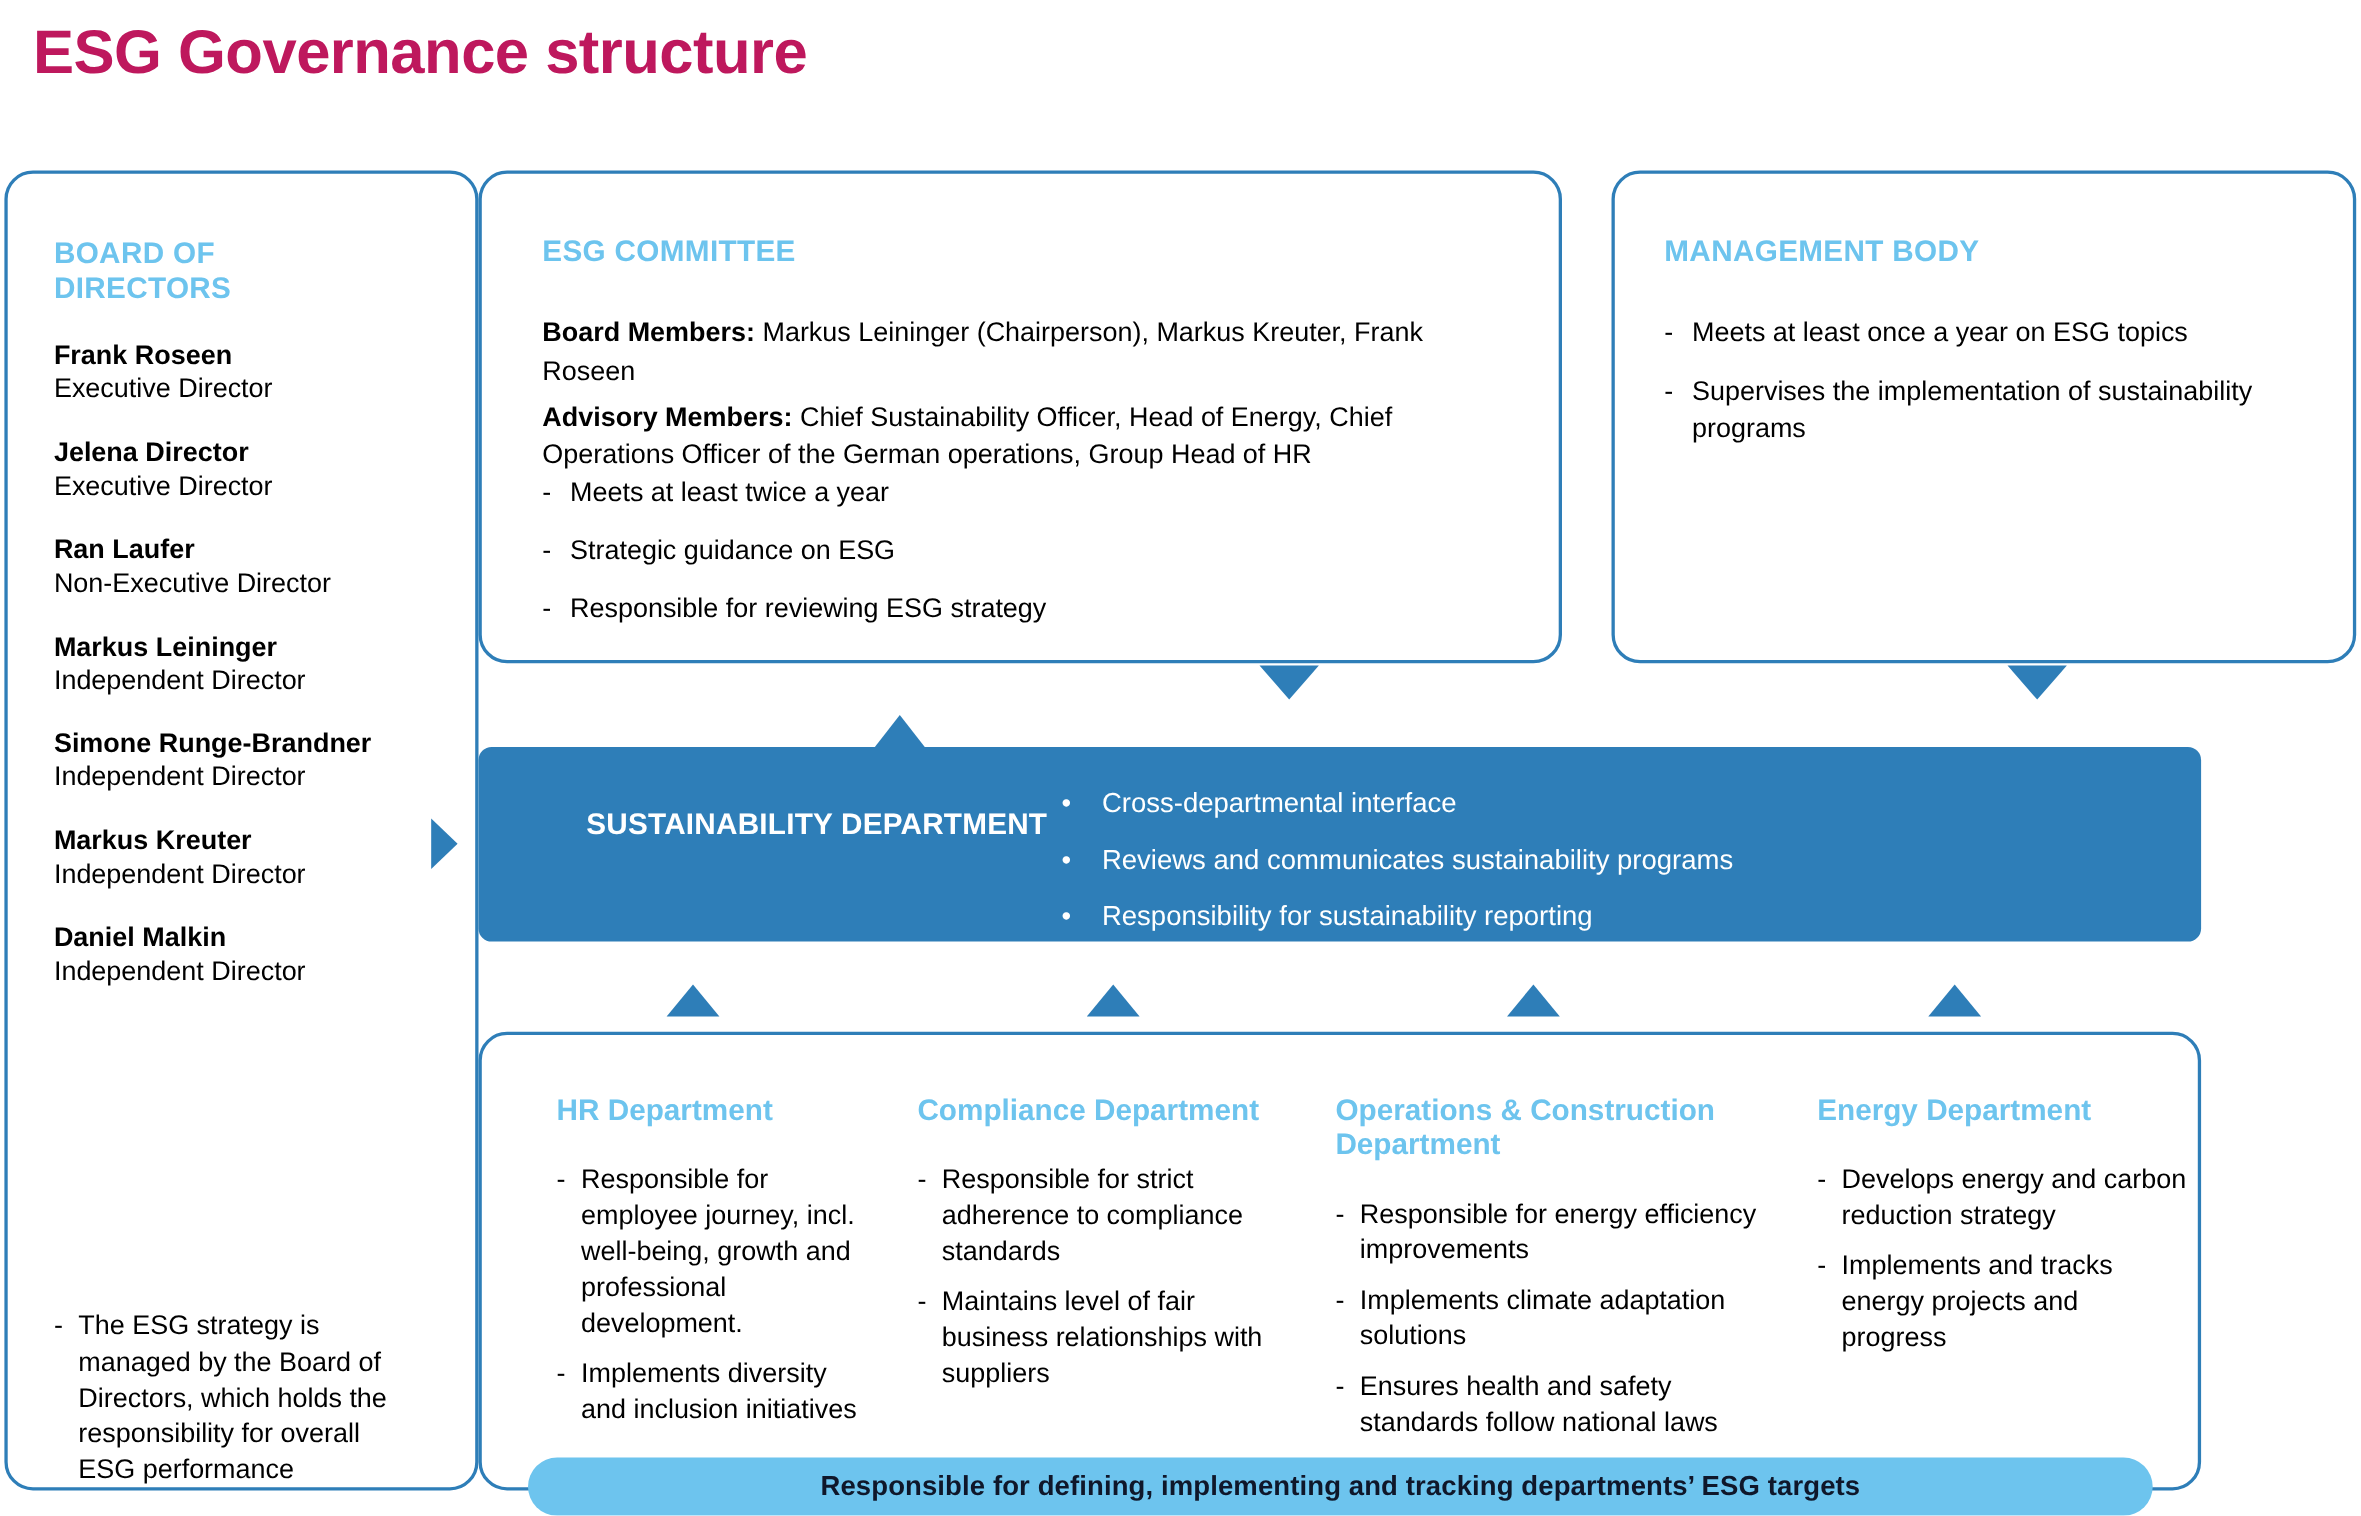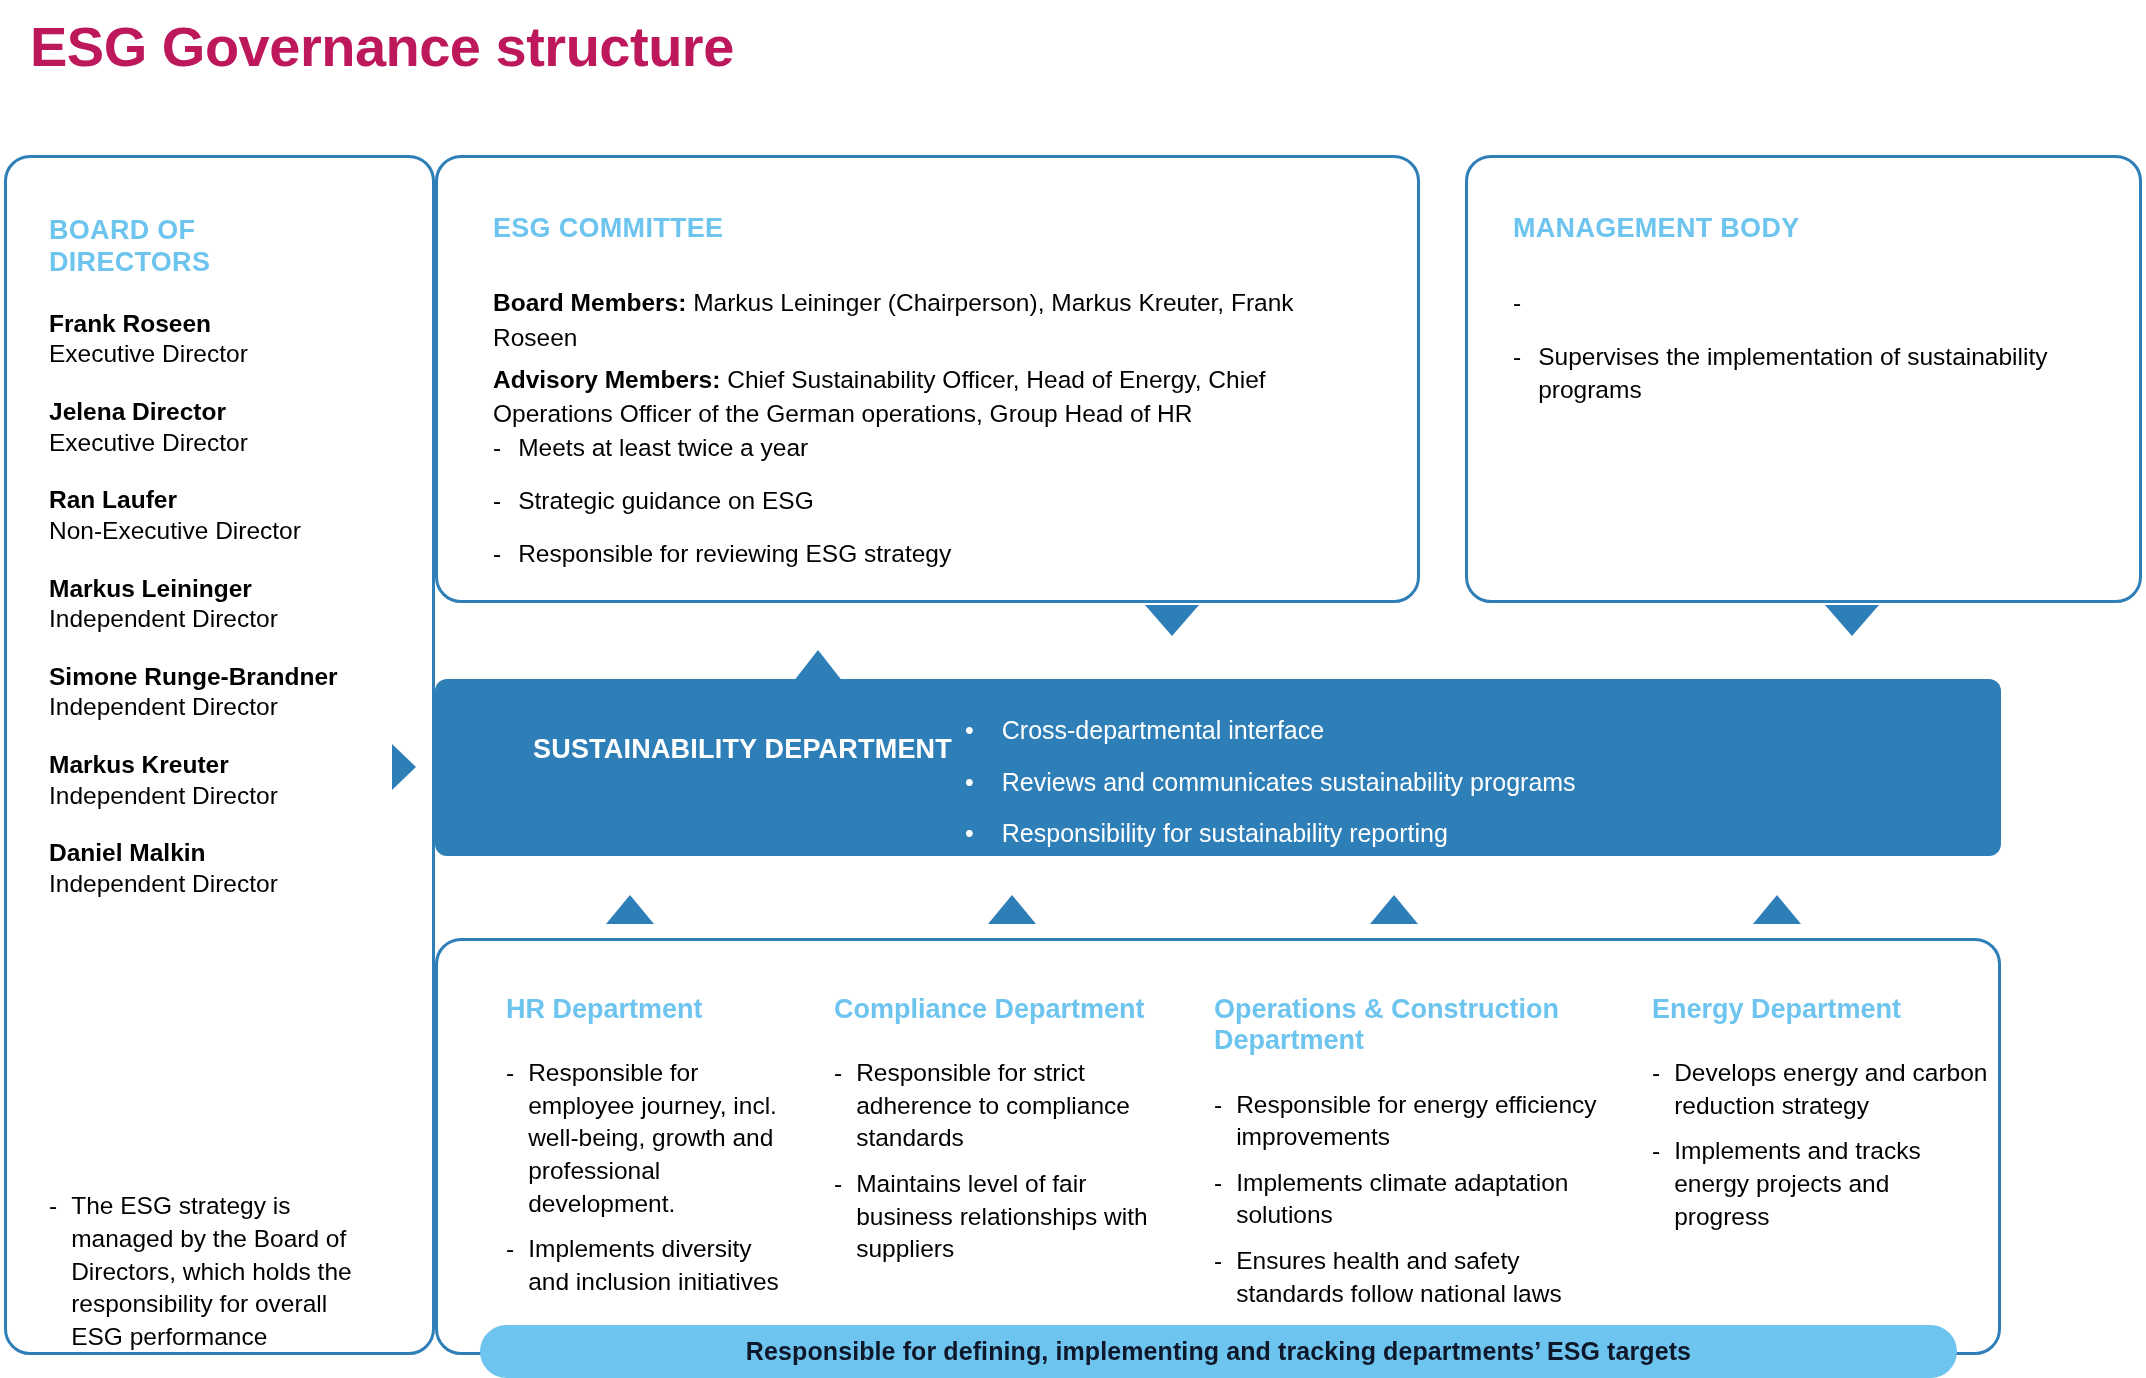--- a/index.html
+++ b/index.html
@@ -299,20 +299,21 @@
           <span>Responsible for reviewing ESG strategy</span>
         </li>
       </ul>
   </div>
 
   <div class="card" id="mgmt-card">
     <div class="sec-head" id="mgmt-head">MANAGEMENT BODY</div>
     <ul class="dash-list" id="mgmt-bullets">
         <li class="dash-item">
           <span class="dash">-</span>
+          <span>Meets at least once a year on ESG topics</span>
         </li>
         <li class="dash-item">
           <span class="dash">-</span>
           <span>Supervises the implementation of sustainability programs</span>
         </li>
       </ul>
   </div>
 
   <div class="arrow-down" style="left:1145px; top:605px;"></div>
   <div class="arrow-down" style="left:1825px; top:605px;"></div>

